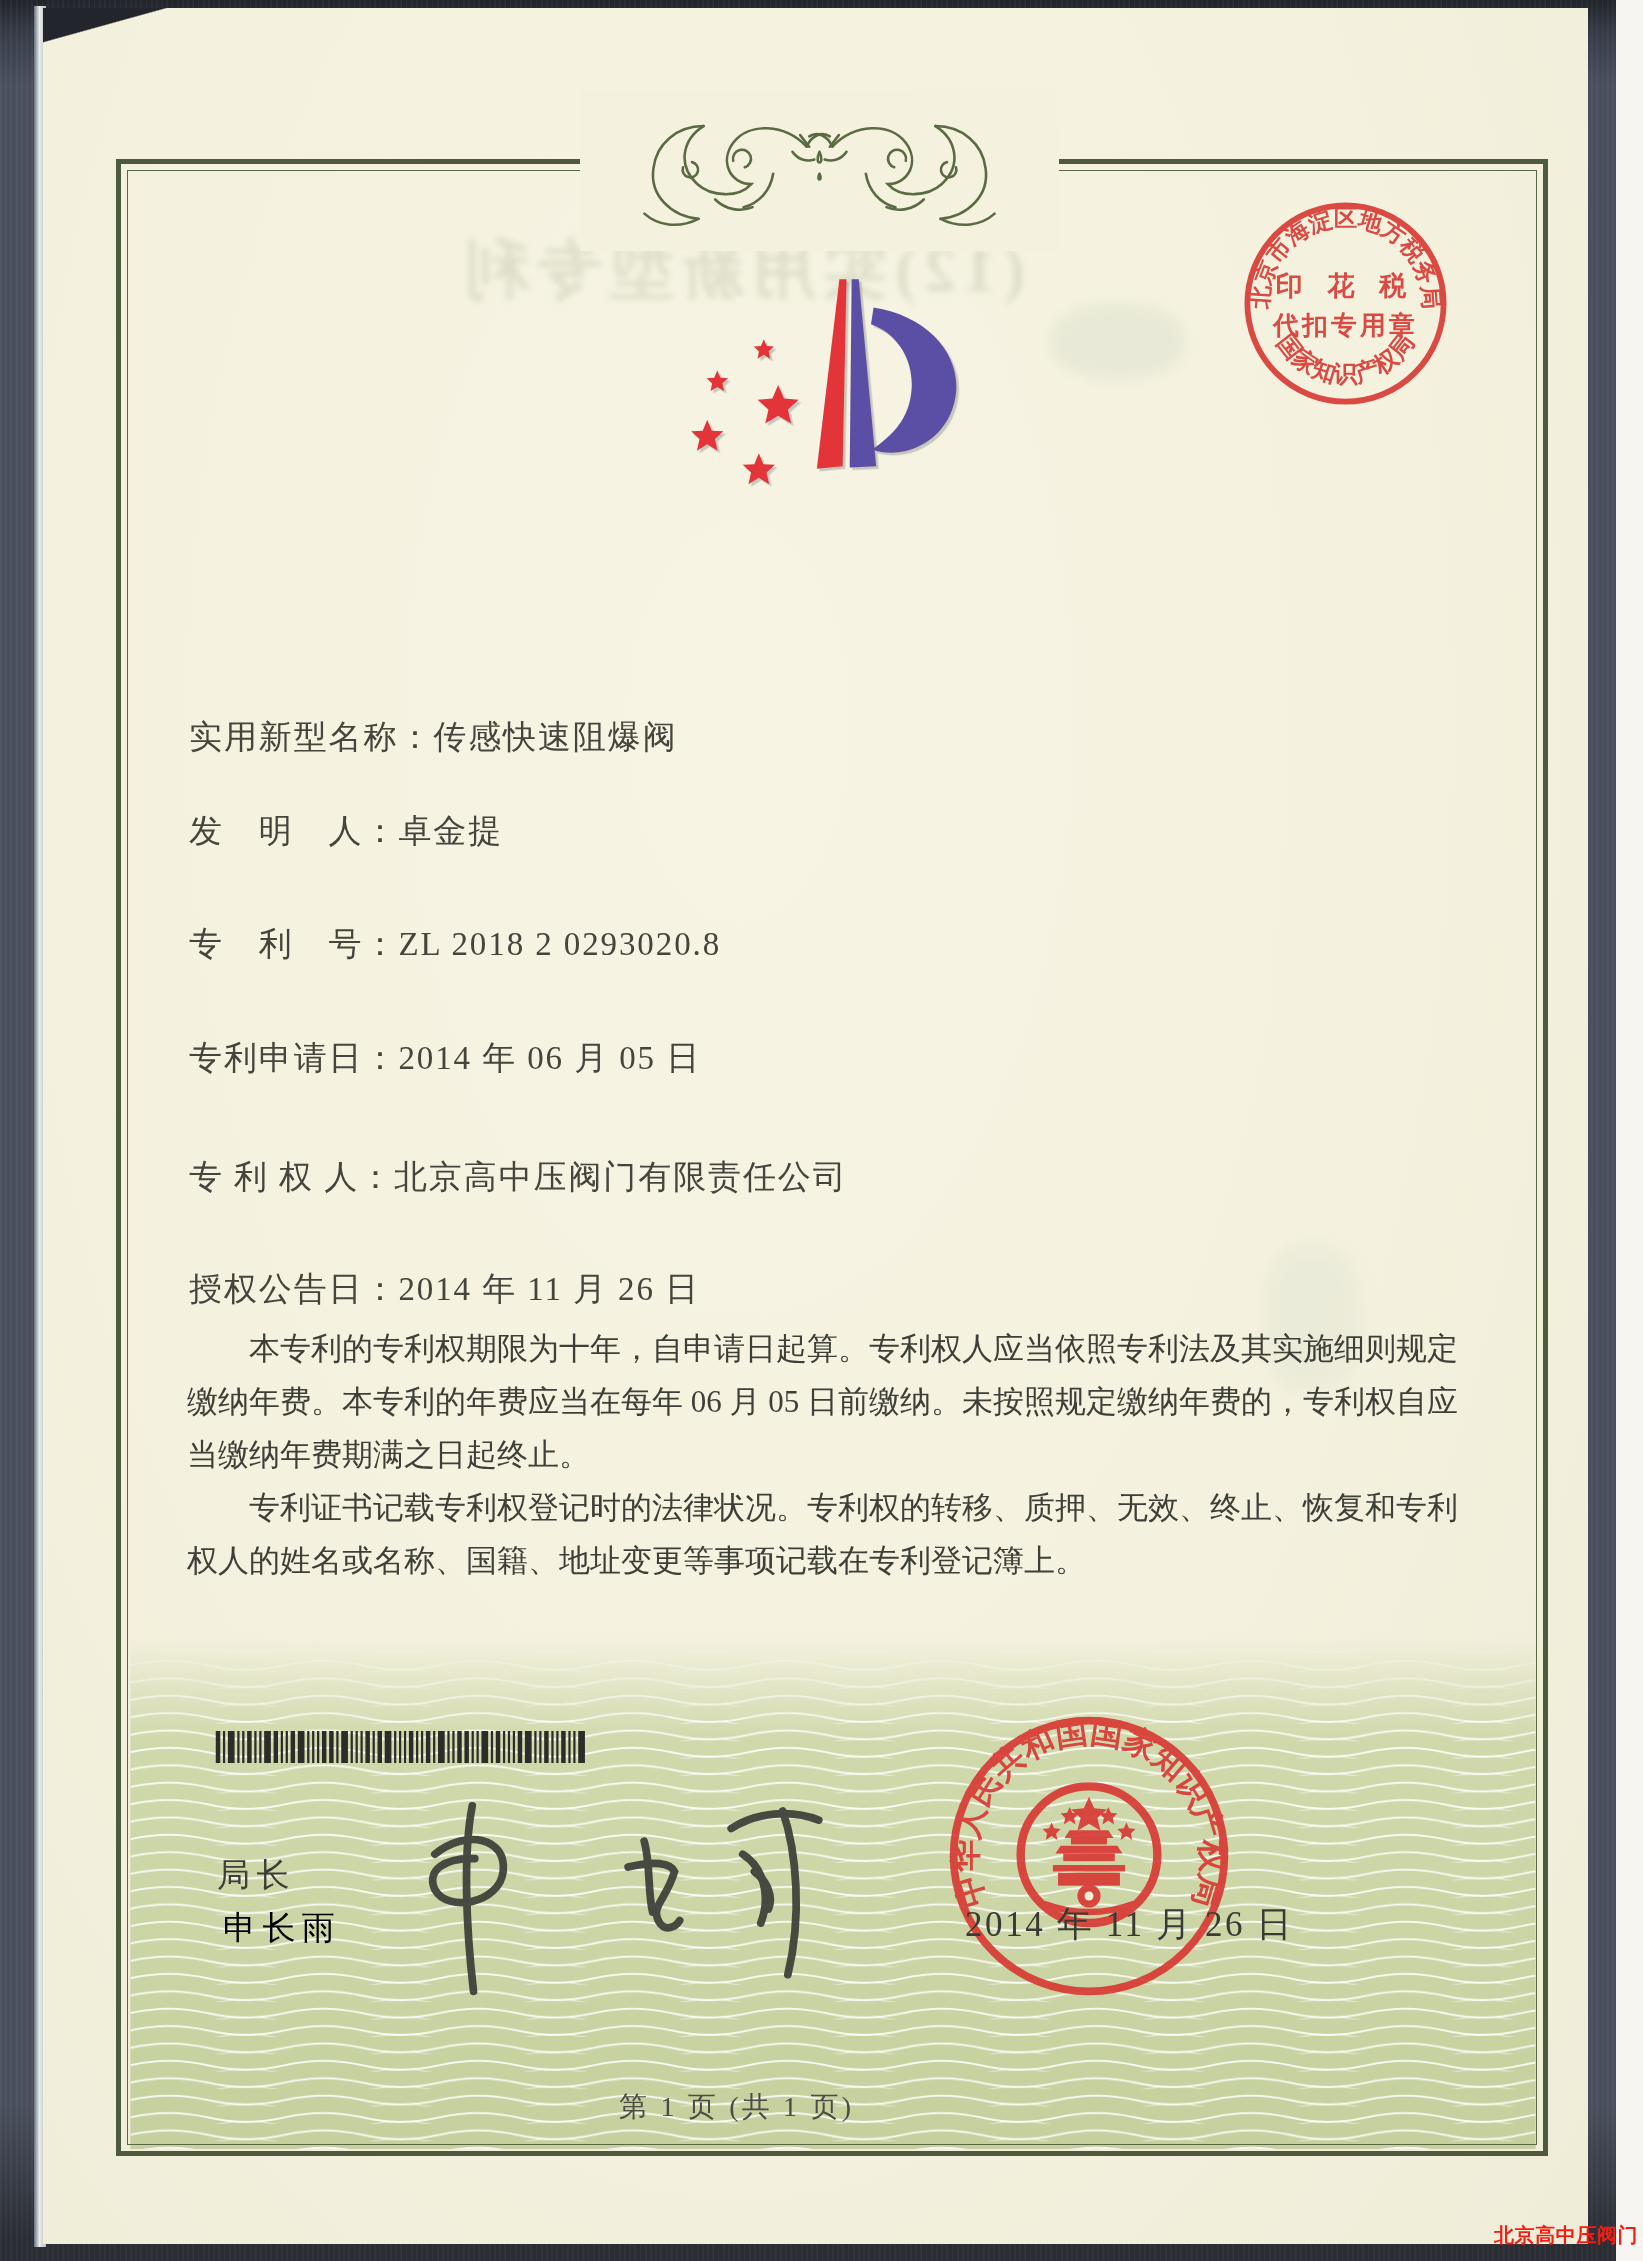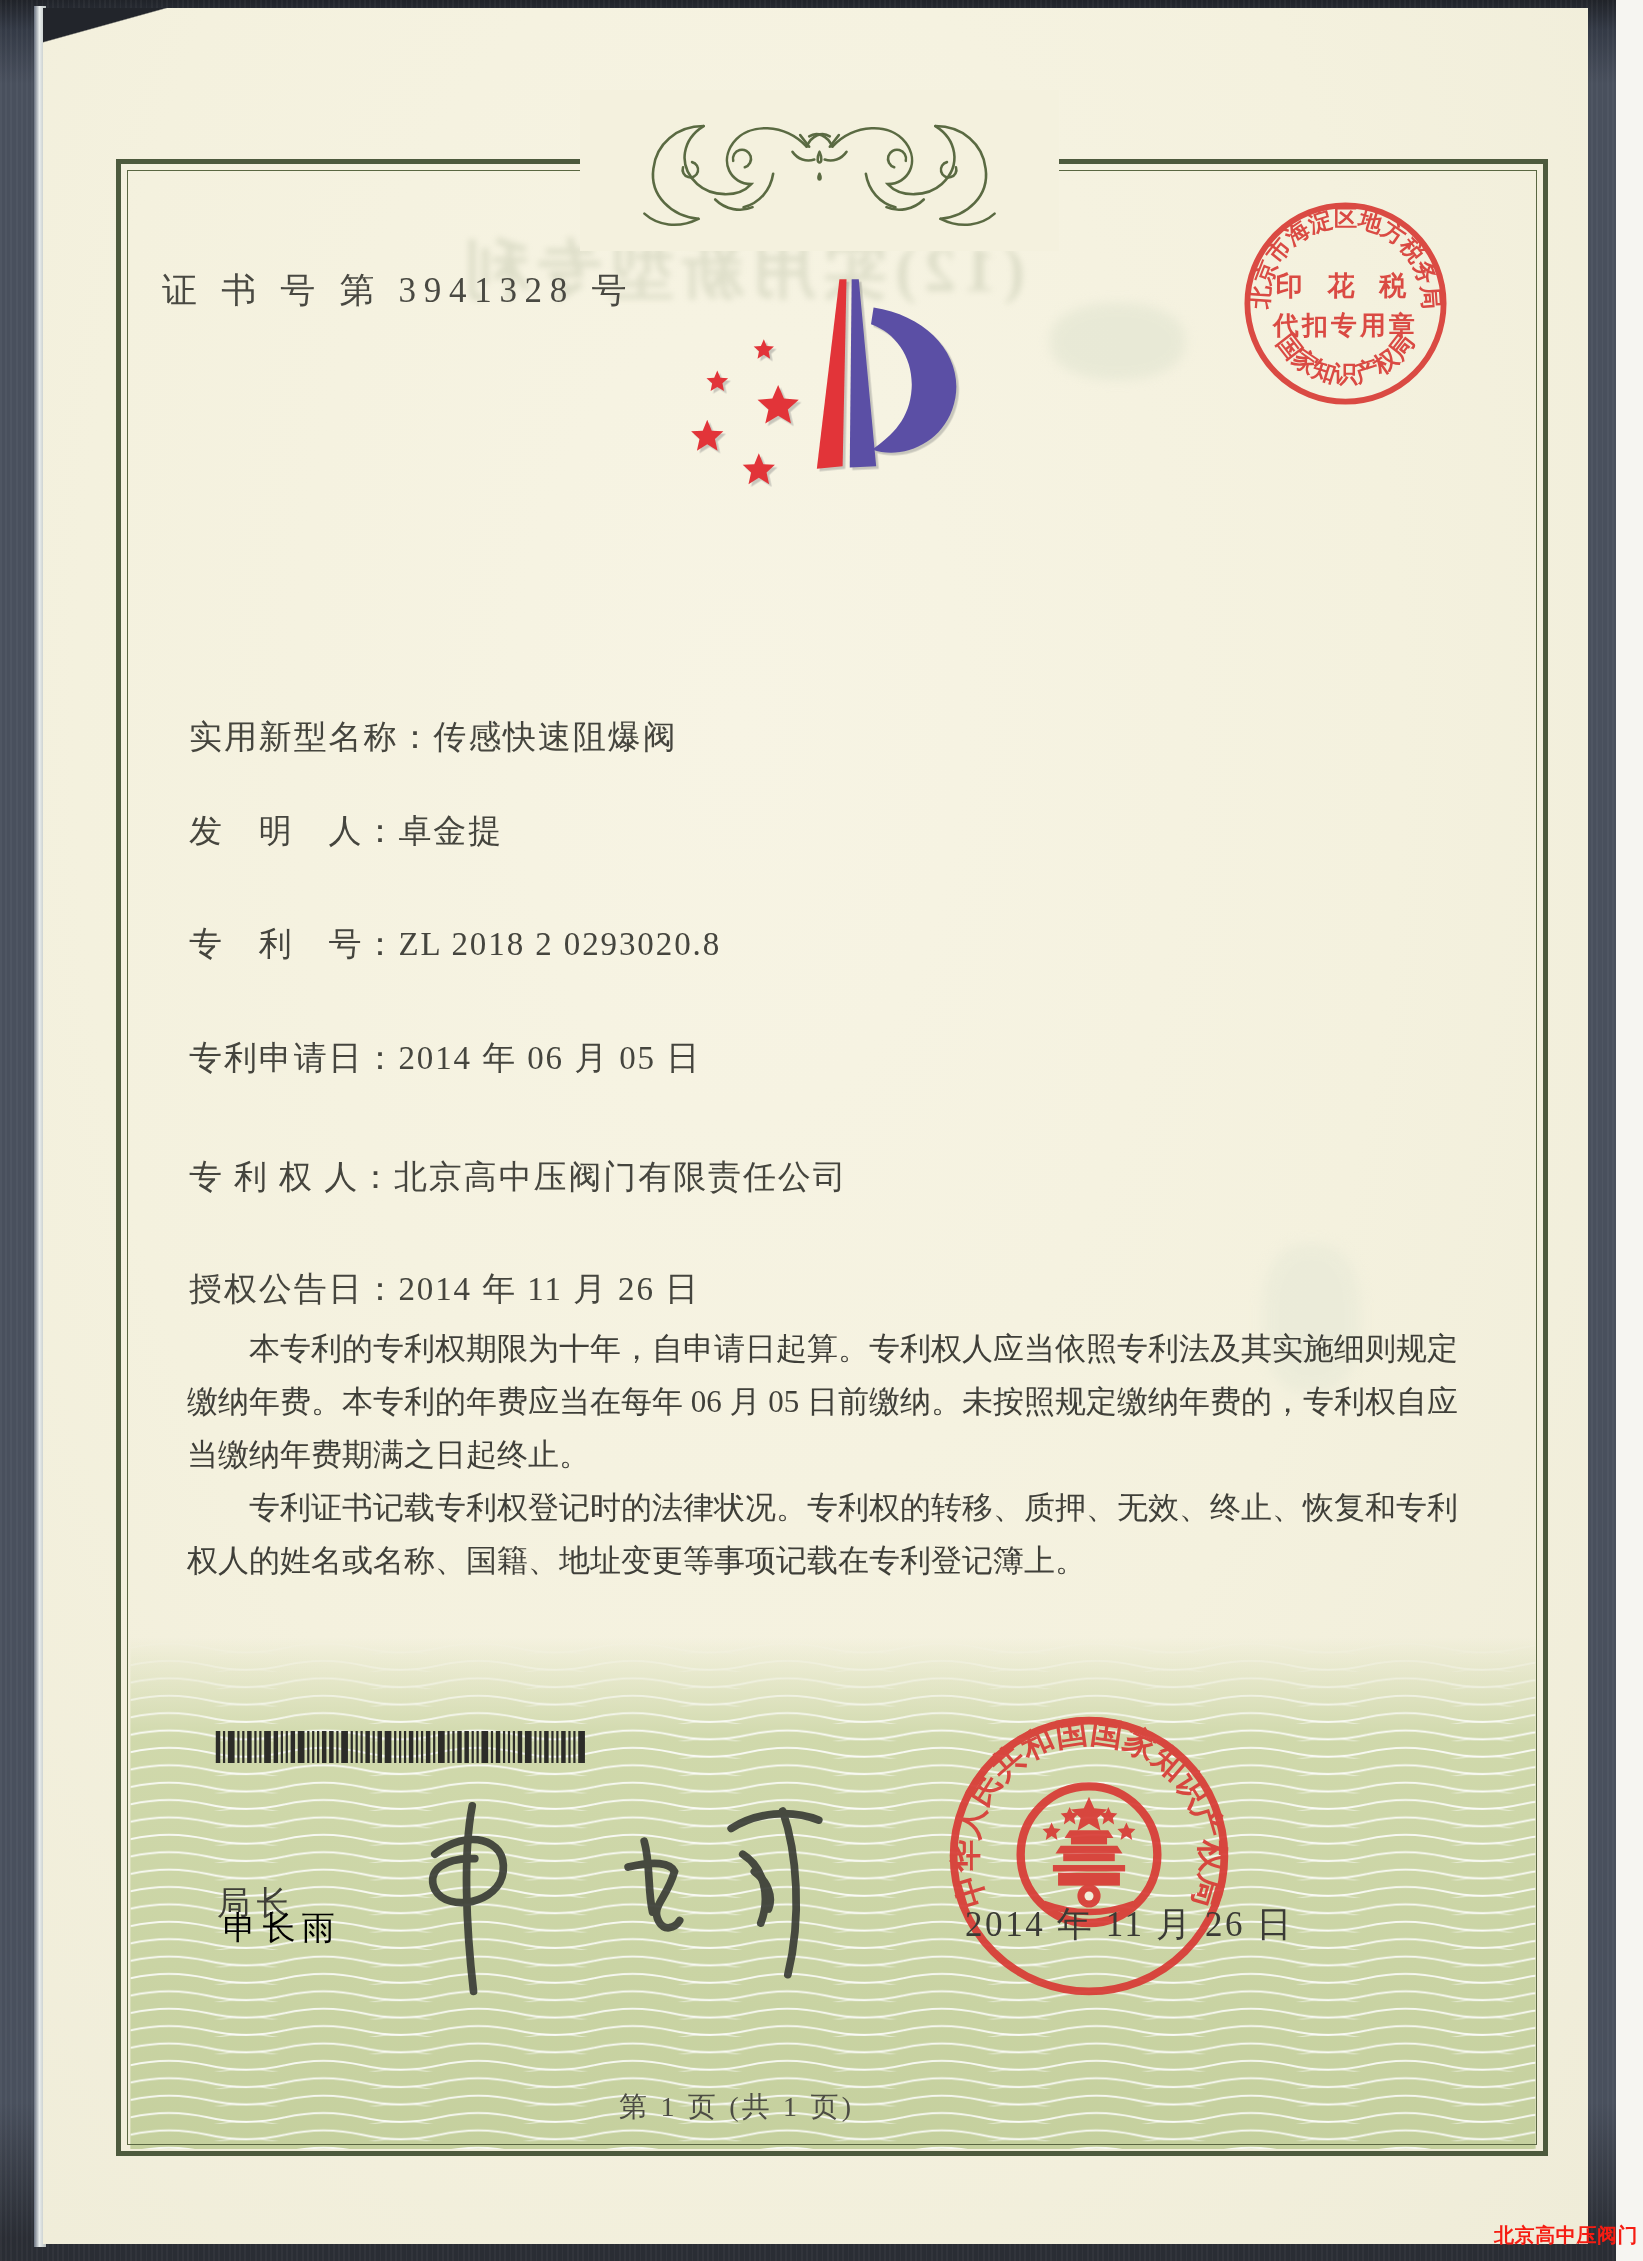--- a/index.html
+++ b/index.html
@@ -46,21 +46,21 @@
   .f-name{top:715px;font-family:Liberation Mono, monospace;} .f-inventor{top:809px;} .f-patno{top:922px;}
   .f-filing{top:1036px;} .f-patentee{top:1155px;} .f-grant{top:1267px;}
 
   .paras{position:absolute;left:187px;top:1322px;width:1271px;font-size:31px;
     line-height:53px;color:#3f3f39;text-align:justify;z-index:5;}
   .paras p{margin:0;text-indent:62px;}
 
   .barcode{position:absolute;left:213px;top:1731px;width:403px;height:32px;z-index:5;}
 
   .director-label{position:absolute;left:217px;top:1853px;font-size:33px;letter-spacing:6.4px;
-    color:#3e3e37;z-index:5;margin-top:28px;}
+    color:#3e3e37;z-index:5;}
   .director-name{position:absolute;left:223px;top:1906px;font-size:33px;letter-spacing:6.4px;
     color:#000000;z-index:5;}
   .signature{position:absolute;left:396px;top:1793px;width:432px;height:219px;z-index:6;}
 
   .stamp1{position:absolute;left:1239px;top:197px;width:213px;height:213px;z-index:6;opacity:.92;}
   .seal2{position:absolute;left:942px;top:1709px;width:294px;height:294px;z-index:6;opacity:.93;}
   .seal-date{position:absolute;left:965px;top:1901px;font-size:35px;letter-spacing:2.6px;
     color:#3a3a35;z-index:7;white-space:nowrap;}
 
   .page-footer{position:absolute;left:619px;top:2088px;font-size:28px;letter-spacing:3.2px;
@@ -137,21 +137,20 @@
           <path d="M160,120 a12,12 0 1 0 14,-8"></path>
           <path d="M210,170 C226,186 250,190 268,182"></path>
           <path d="M300,130 C296,156 278,176 254,182"></path>
         </g>
         <use href="#drg" transform="translate(744,0) scale(-1,1)"></use>
         <path d="M372,96 C362,118 382,118 372,96 M372,130 C366,142 378,142 372,130"></path>
       </g>
     </svg>
   </div>
 
-  <div class="cert-no">证 书 号 第 3941328 号</div>
 
   <div class="logo">
     <svg width="284" height="216" viewBox="0 0 440 335">
       <g style="filter:drop-shadow(4px 4px 0 rgba(130,130,130,.4))">
         <g fill="#e23439">
           <path d="M128,100 l6,14 15,1 -11,10 3,15 -13,-8 -13,8 3,-15 -11,-10 15,-1 Z" transform="scale(0.75) translate(45,35)"></path>
           <path d="M60,155 l6,14 15,1 -11,10 3,15 -13,-8 -13,8 3,-15 -11,-10 15,-1 Z" transform="scale(0.8) translate(12,32)"></path>
           <path d="M152,172 l9,21 23,2 -17,15 5,22 -20,-12 -20,12 5,-22 -17,-15 23,-2 Z"></path>
           <path d="M42,226 l7,17 18,1 -13,12 4,18 -16,-10 -16,10 4,-18 -13,-12 18,-1 Z"></path>
           <path d="M122,278 l7,17 18,1 -13,12 4,18 -16,-10 -16,10 4,-18 -13,-12 18,-1 Z"></path>

